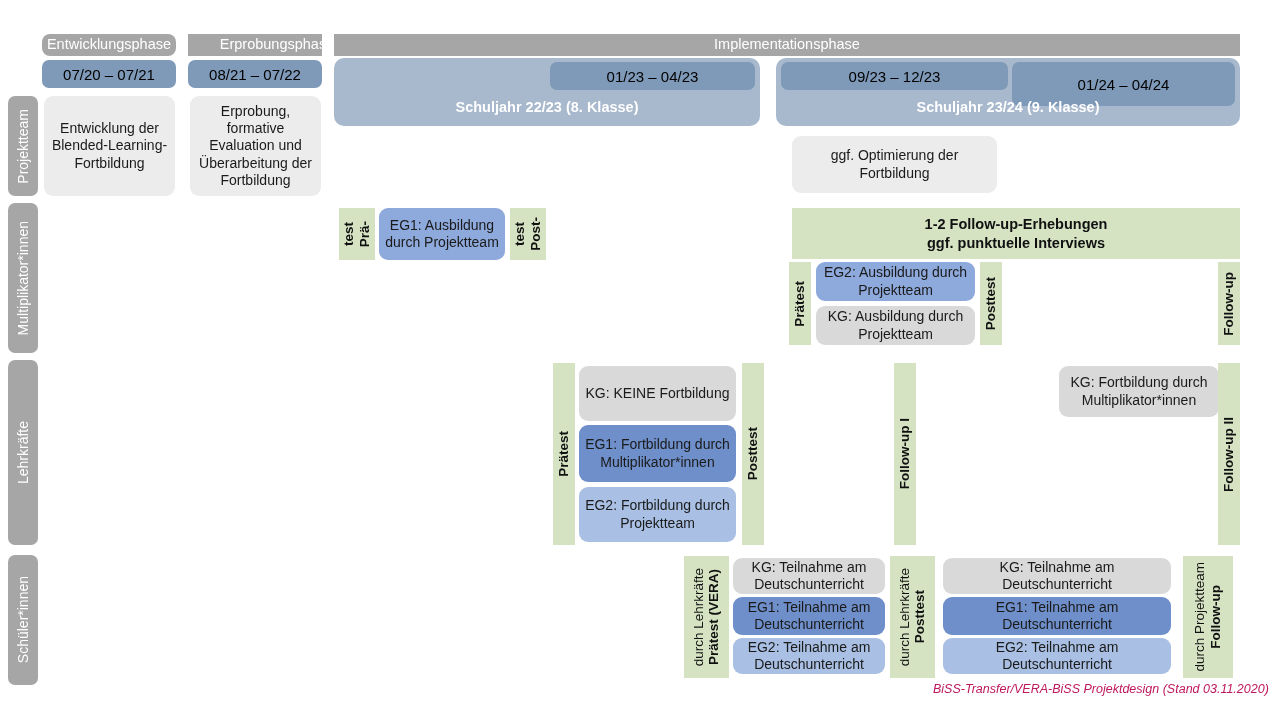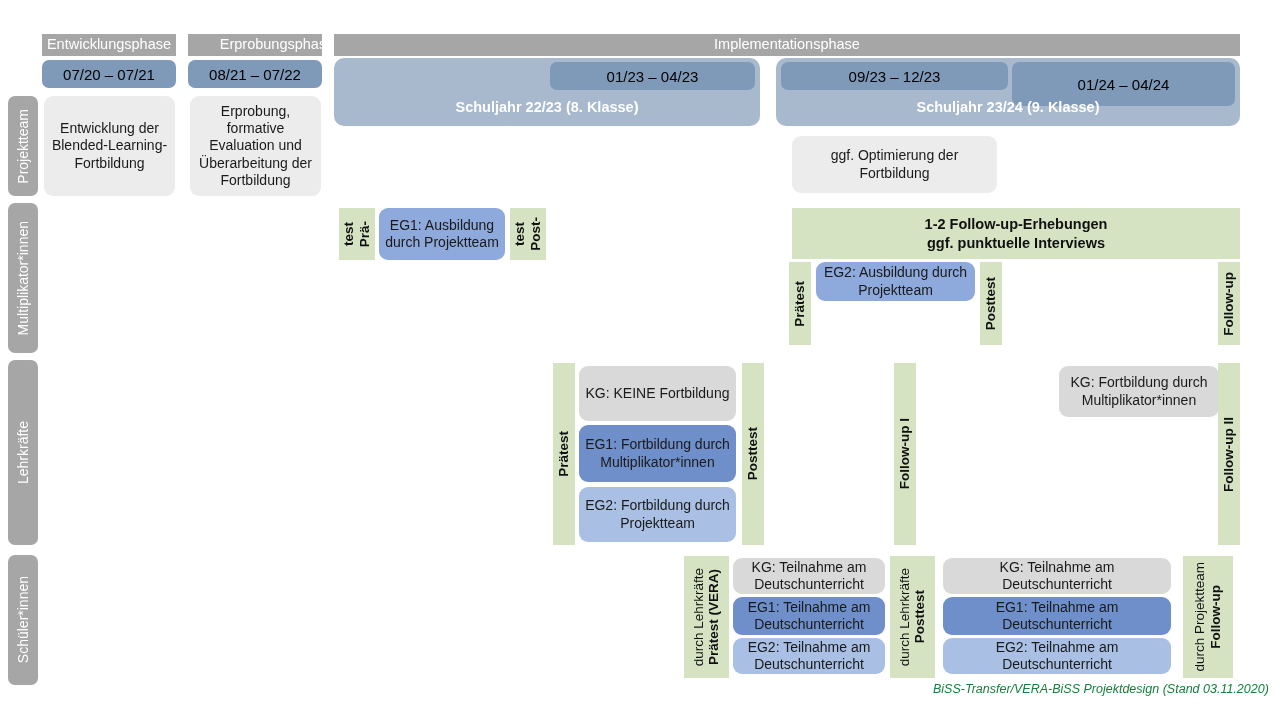--- a/index.html
+++ b/index.html
@@ -106,30 +106,30 @@
     writing-mode: vertical-rl;
     transform: rotate(180deg);
     text-align: center;
     line-height: 1.05;
     white-space: pre;
   }
 
   .footer {
     font-style: italic;
     font-size: 12.5px;
-    color: #15803d;
+    color: #be185d;
     white-space: nowrap;
   }
 </style>
 </head>
 <body>
 
 <div id="stage">
 
-  <div class="abs phase-header" style="left:42px; top:34px; width:134px; height:22px;">Entwicklungsphase</div>
+  <div class="abs phase-header" style="left:42px; top:34px; width:134px; height:22px;border-radius:8px;">Entwicklungsphase</div>
 
   <div class="abs phase-header" style="left:188px; top:34px; width:134px; height:22px;padding-left:44px;">Erprobungsphase</div>
 
   <div class="abs phase-header" style="left:334px; top:34px; width:906px; height:22px;">Implementationsphase</div>
 
   <div class="abs period" style="left:42px; top:60px; width:134px; height:28px;">07/20 – 07/21</div>
 
   <div class="abs period" style="left:188px; top:60px; width:134px; height:28px;">08/21 – 07/22</div>
 
   <div class="abs schuljahr-wrap" style="left:334px; top:58px; width:426px; height:68px;">
@@ -182,20 +182,21 @@
     <div>1-2 Follow-up-Erhebungen</div>
     <div>ggf. punktuelle Interviews</div>
   </div>
 
   <div class="abs green vert" style="left:789px; top:262px; width:22px; height:83px;">
     <div class="vtext">Prätest</div>
   </div>
 
   <div class="abs card blue-m" style="left:816px; top:262px; width:159px; height:39px;">EG2: Ausbildung durch Projektteam</div>
 
+  <div class="abs card gray-d" style="left:816px; top:306px; width:159px; height:39px;">KG: Ausbildung durch Projektteam</div>
 
   <div class="abs green vert" style="left:980px; top:262px; width:22px; height:83px;">
     <div class="vtext">Posttest</div>
   </div>
 
   <div class="abs green vert" style="left:1218px; top:262px; width:22px; height:83px;">
     <div class="vtext">Follow-up</div>
   </div>
 
   <div class="abs green vert" style="left:553px; top:363px; width:22px; height:182px;">

